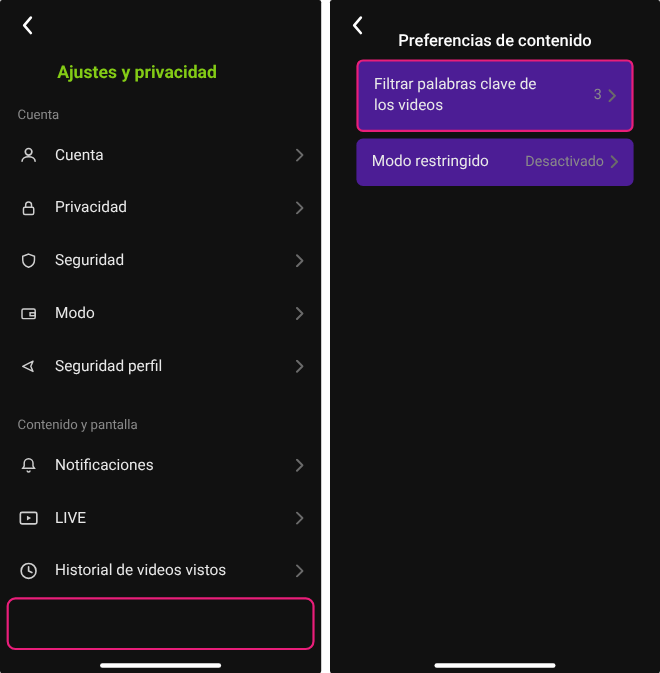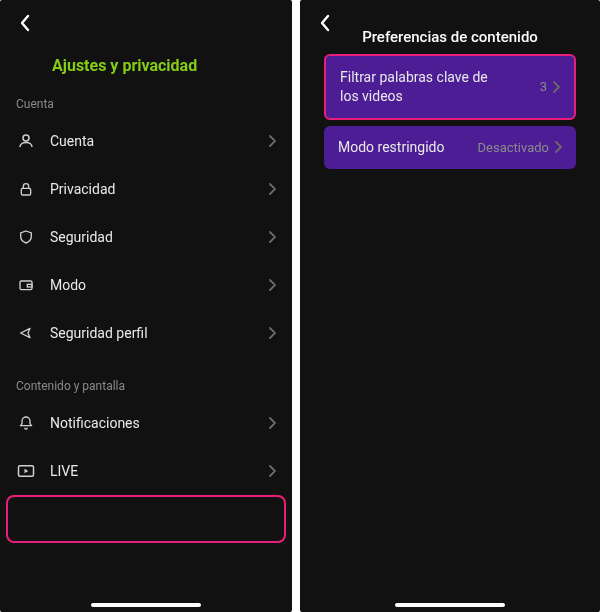--- a/index.html
+++ b/index.html
@@ -238,20 +238,34 @@
     </span>
     <span class="label">LIVE</span>
     <span class="chev">
         <svg width="7" height="12" viewBox="0 0 7 12">
           <path d="M1 1l5 5-5 5" stroke="#6a6a6a" stroke-width="1.8" fill="none" stroke-linecap="round"></path>
         </svg>
       </span>
   </div>
 
 
+  <div class="row">
+    <span class="ico">
+      <svg width="18" height="18" viewBox="0 0 24 24">
+          <circle cx="12" cy="12" r="9" fill="none" stroke="#cfcfcf" stroke-width="2"></circle>
+          <path d="M12 7v5l4 2" fill="none" stroke="#cfcfcf" stroke-width="2" stroke-linecap="round"></path>
+        </svg>
+    </span>
+    <span class="label">Historial de videos vistos</span>
+    <span class="chev">
+        <svg width="7" height="12" viewBox="0 0 7 12">
+          <path d="M1 1l5 5-5 5" stroke="#6a6a6a" stroke-width="1.8" fill="none" stroke-linecap="round"></path>
+        </svg>
+      </span>
+  </div>
 
   <div class="row highlight-pink" style="margin:0 6px; padding:0 10px;">
     <span class="ico">
       
     </span>
 
   </div>
 
   <div class="home-ind"></div>
 </div>

